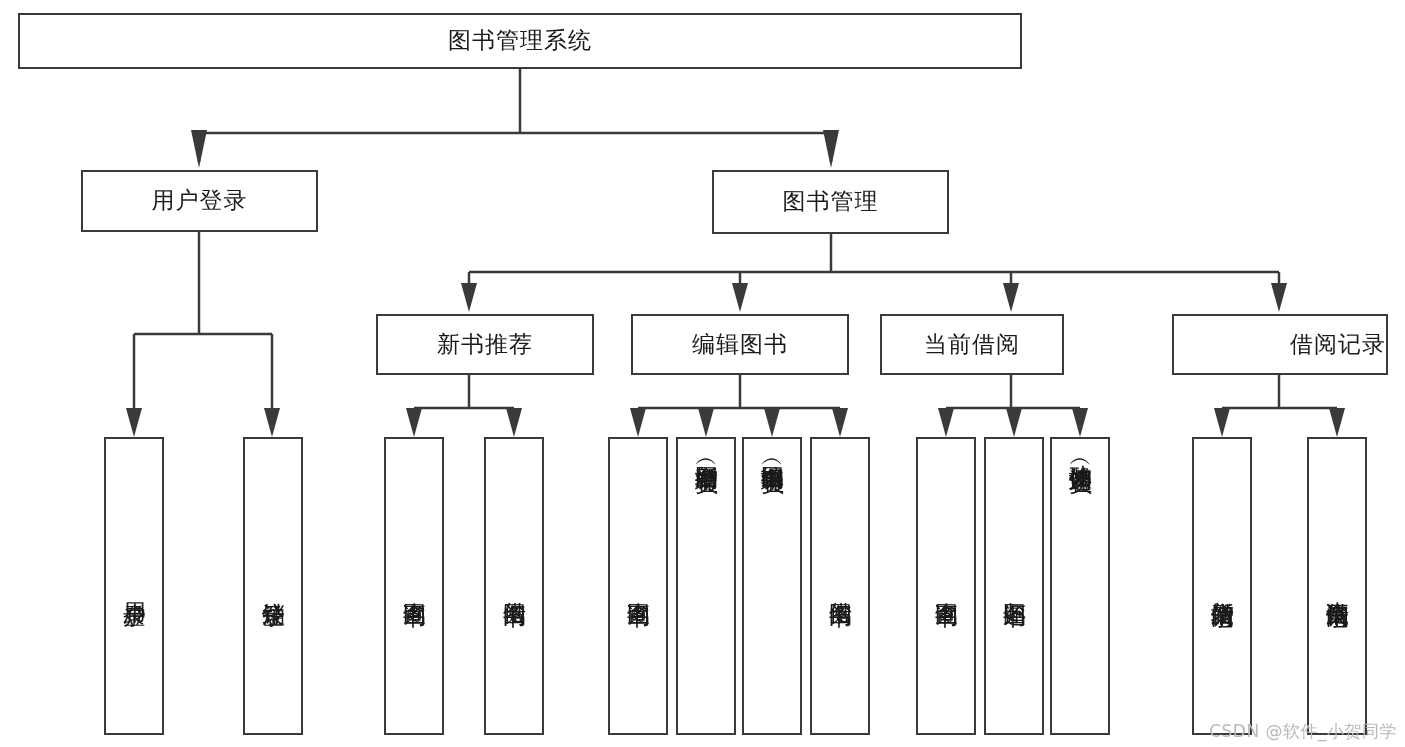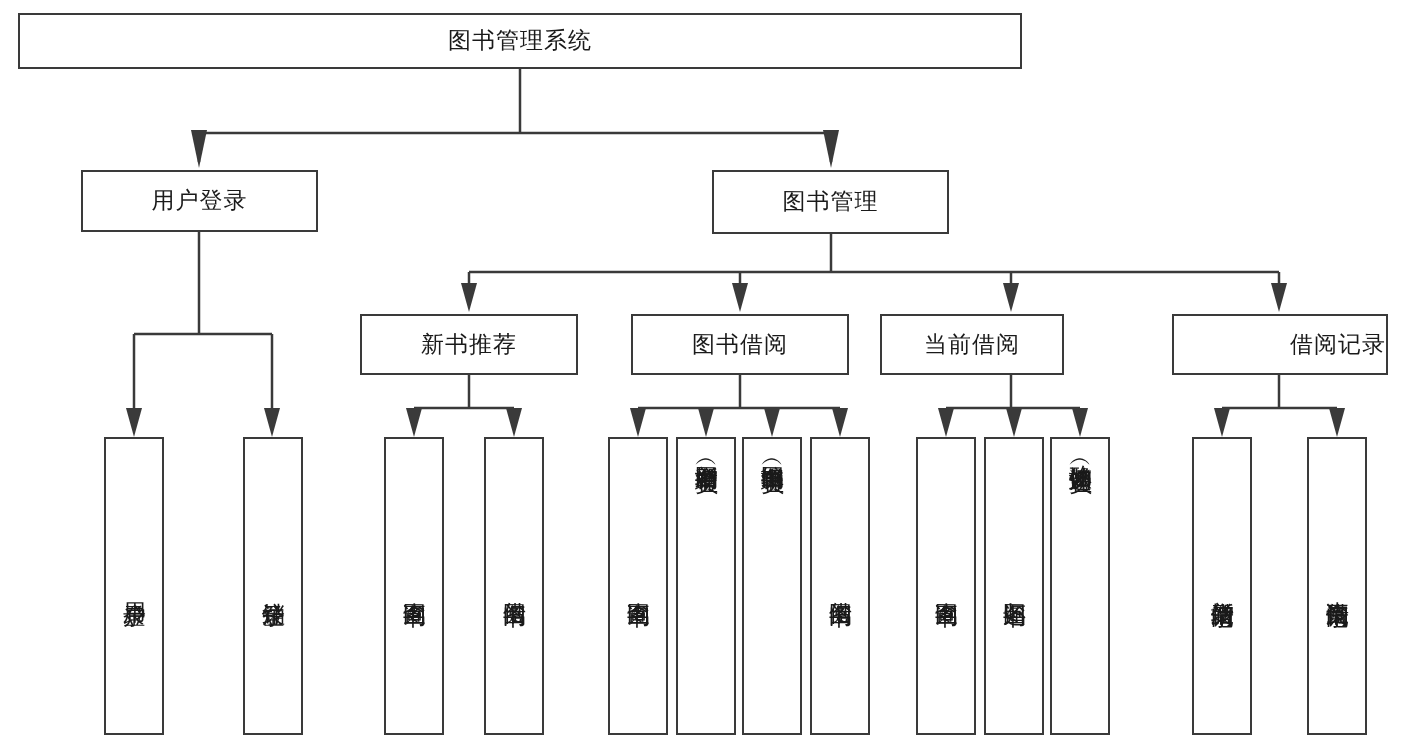--- a/index.html
+++ b/index.html
@@ -154,25 +154,25 @@
     <span>图书管理系统</span>
   </div>
 
   <div class="node h" style="left:81px; top:170px; width:237px; height:62px;">
     <span>用户登录</span>
   </div>
   <div class="node h" style="left:712px; top:170px; width:237px; height:64px;">
     <span>图书管理</span>
   </div>
 
-  <div class="node h" style="left:360px; top:314px; width:218px; height:61px;">
+  <div class="node h" style="left:376px; top:314px; width:218px; height:61px;">
     <span>新书推荐</span>
   </div>
   <div class="node h" style="left:631px; top:314px; width:218px; height:61px;">
-    <span>图书借阅</span>
+    <span>编辑图书</span>
   </div>
   <div class="node h" style="left:880px; top:314px; width:184px; height:61px;text-align:right;">
     <span>当前借阅</span>
   </div>
   <div class="node h" style="left:1172px; top:314px; width:216px; height:61px;justify-content:flex-end;">
     <span>借阅记录</span>
   </div>
 
   <div class="node v mid" style="left:104px; top:437px; width:60px; height:298px;">
     <span class="vtext">用户登录</span>
@@ -211,14 +211,15 @@
     <span class="vtext">确认归还（管理员）</span>
   </div>
 
   <div class="node v mid" style="left:1192px; top:437px; width:60px; height:298px;">
     <span class="vtext">新增借阅记录</span>
   </div>
   <div class="node v mid" style="left:1307px; top:437px; width:60px; height:298px;">
     <span class="vtext">查询借阅记录</span>
   </div>
 
+  <div class="watermark">CSDN @软件_小贺同学</div>
 
 </div>
 
 </body></html>

